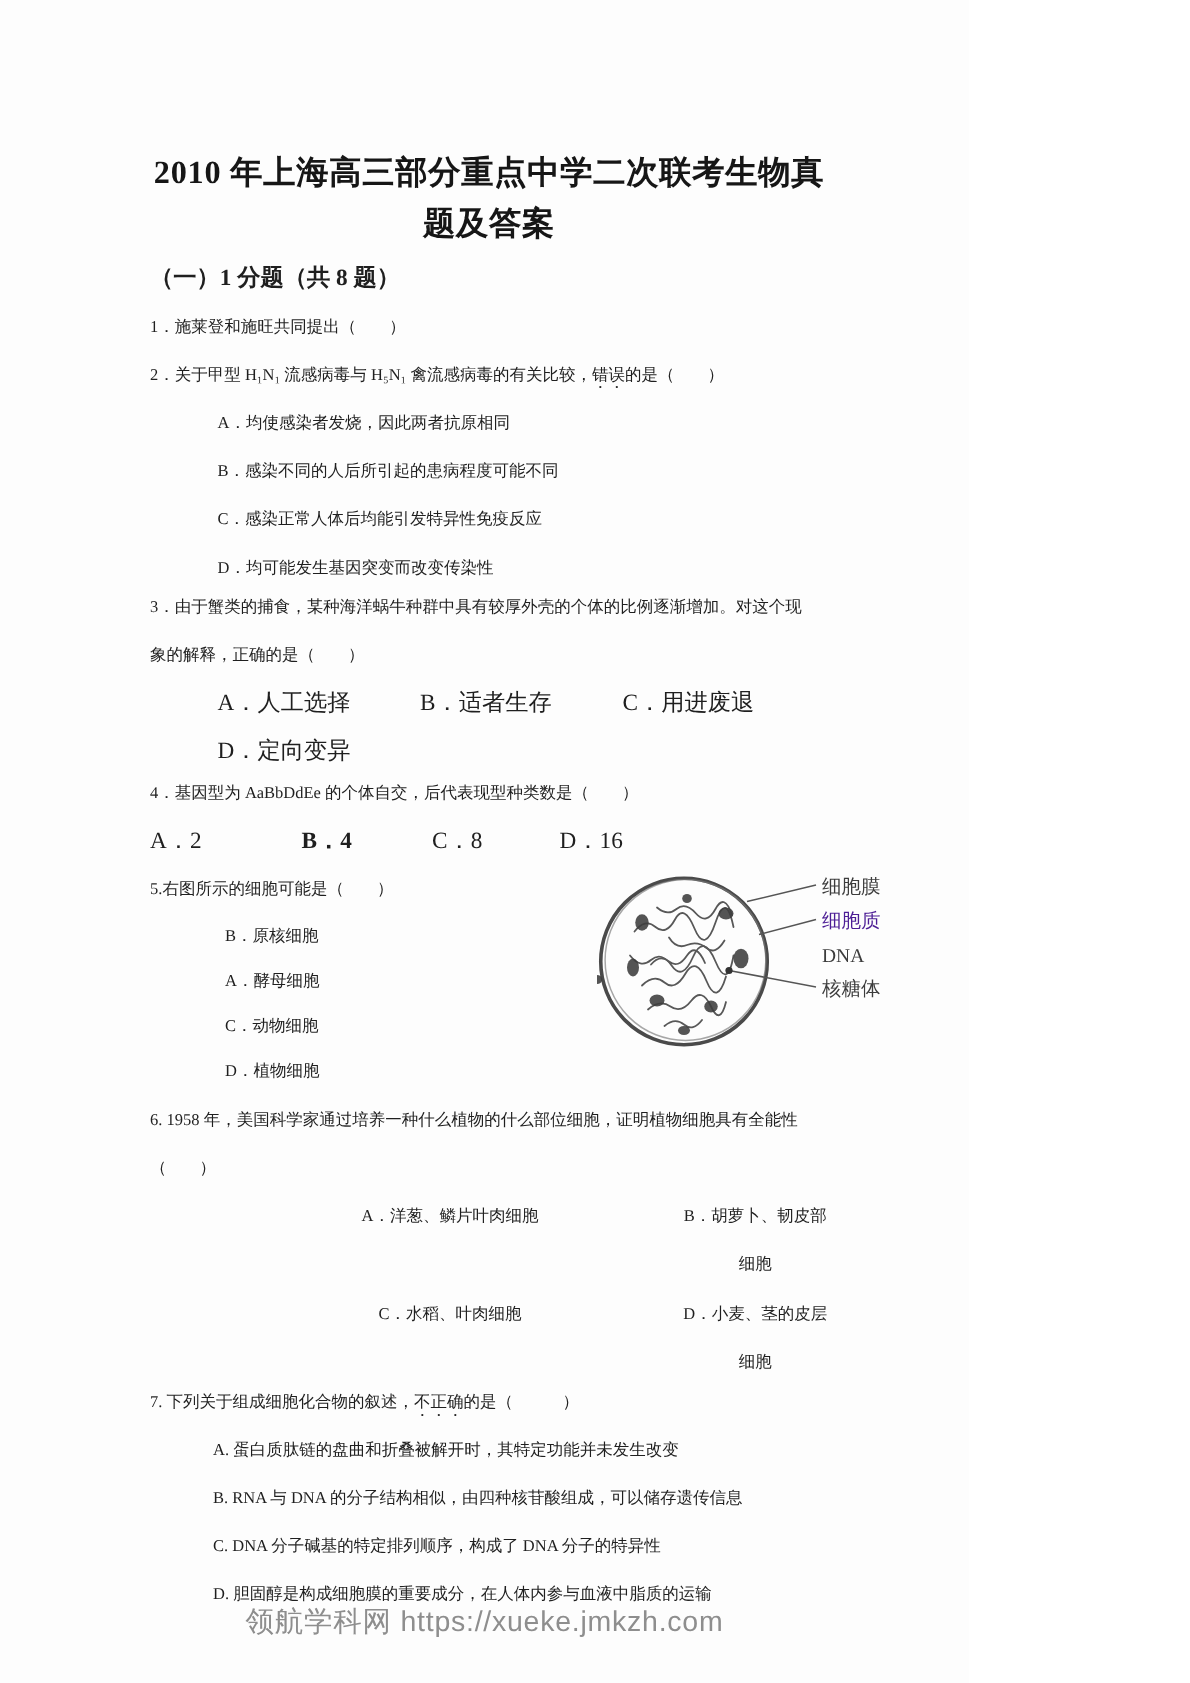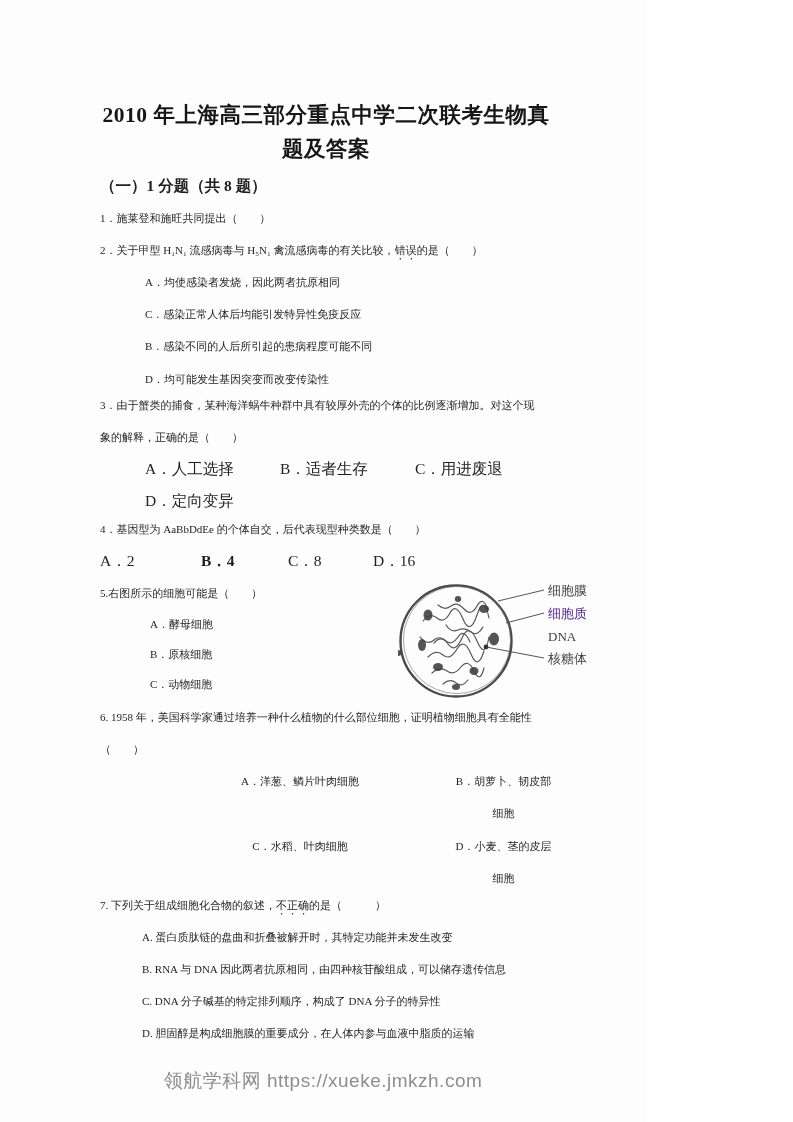--- a/index.html
+++ b/index.html
@@ -76,22 +76,22 @@
     <div class="heading sub">（一）1 分题（共 8 题）</div>
 
     <div id="q1">
       <p class="line">1．施莱登和施旺共同提出（　　）</p>
     </div>
 
     <div id="q2">
       <p class="line"><span>2．关于甲型 H₁N₁ 流感病毒与 H₅N₁ 禽流感病毒的有关比较，</span><span class="emph">错误</span><span>的是（　　）</span></p>
       <div class="opts-block">
         <p class="line">A．均使感染者发烧，因此两者抗原相同</p>
+        <p class="line">B．感染不同的人后所引起的患病程度可能不同</p>
         <p class="line">C．感染正常人体后均能引发特异性免疫反应</p>
-        <p class="line">B．感染不同的人后所引起的患病程度可能不同</p>
         <p class="line">D．均可能发生基因突变而改变传染性</p>
       </div>
     </div>
 
     <div id="q3">
       <p class="line nowrap">3．由于蟹类的捕食，某种海洋蜗牛种群中具有较厚外壳的个体的比例逐渐增加。对这个现</p>
       <p class="line">象的解释，正确的是（　　）</p>
       <div class="opts-inline q3-opts">
         <span>A．人工选择</span><span>B．适者生存</span><span>C．用进废退</span><span>D．定向变异</span>
       </div>
@@ -100,23 +100,24 @@
     <div id="q4">
       <p class="line">4．基因型为 AaBbDdEe 的个体自交，后代表现型种类数是（　　）</p>
       <div class="opts-inline q4-opts">
         <span>A．2</span><span>B．4</span><span>C．8</span><span>D．16</span>
       </div>
     </div>
 
     <div id="q5">
       <p class="line">5.右图所示的细胞可能是（　　）</p>
       <div class="q5-opts">
+        <p class="line">B．原核细胞</p>
         <p class="line">A．酵母细胞</p>
-        <p class="line">B．原核细胞</p>
         <p class="line">C．动物细胞</p>
+        <p class="line">D．植物细胞</p>
       </div>
       <div class="diagram">
         <svg width="230" height="128" viewBox="0 0 230 128">
           <circle cx="58" cy="62" r="55.5" fill="none" stroke="#4a4a4a" stroke-width="2.4"></circle>
           <circle cx="59" cy="61" r="53.6" fill="none" stroke="#7a7a7a" stroke-width="1" opacity="0.65"></circle>
 
           <g fill="none" stroke="#585858" stroke-width="1.2" stroke-linecap="round">
             <path d="M25,42 q7,-9 14,-3 t13,-5 t13,6 t14,-4 t12,3"></path>
             <path d="M22,58 q7,9 14,3 t14,4 t14,-6 t15,3 t12,-4"></path>
             <path d="M30,78 q8,-8 15,-2 t14,-6 t14,5 t13,-3"></path>
@@ -161,21 +162,21 @@
         <p class="line">B．胡萝卜、韧皮部细胞</p>
         <p class="line">C．水稻、叶肉细胞</p>
         <p class="line">D．小麦、茎的皮层细胞</p>
       </div>
     </div>
 
     <div id="q7">
       <p class="line"><span>7. 下列关于组成细胞化合物的叙述，</span><span class="emph">不正确</span><span>的是（　　　）</span></p>
       <div class="opts-block q7-opts">
         <p class="line">A. 蛋白质肽链的盘曲和折叠被解开时，其特定功能并未发生改变</p>
-        <p class="line">B. RNA 与 DNA 因此两者抗原相同，由四种核苷酸组成，可以储存遗传信息</p>
+        <p class="line">B. RNA 与 DNA 的分子结构相似，由四种核苷酸组成，可以储存遗传信息</p>
         <p class="line">C. DNA 分子碱基的特定排列顺序，构成了 DNA 分子的特异性</p>
         <p class="line">D. 胆固醇是构成细胞膜的重要成分，在人体内参与血液中脂质的运输</p>
       </div>
     </div>
 
   </div>
 
   <div class="footer">领航学科网 https://xueke.jmkzh.com</div>
 </div>
 

